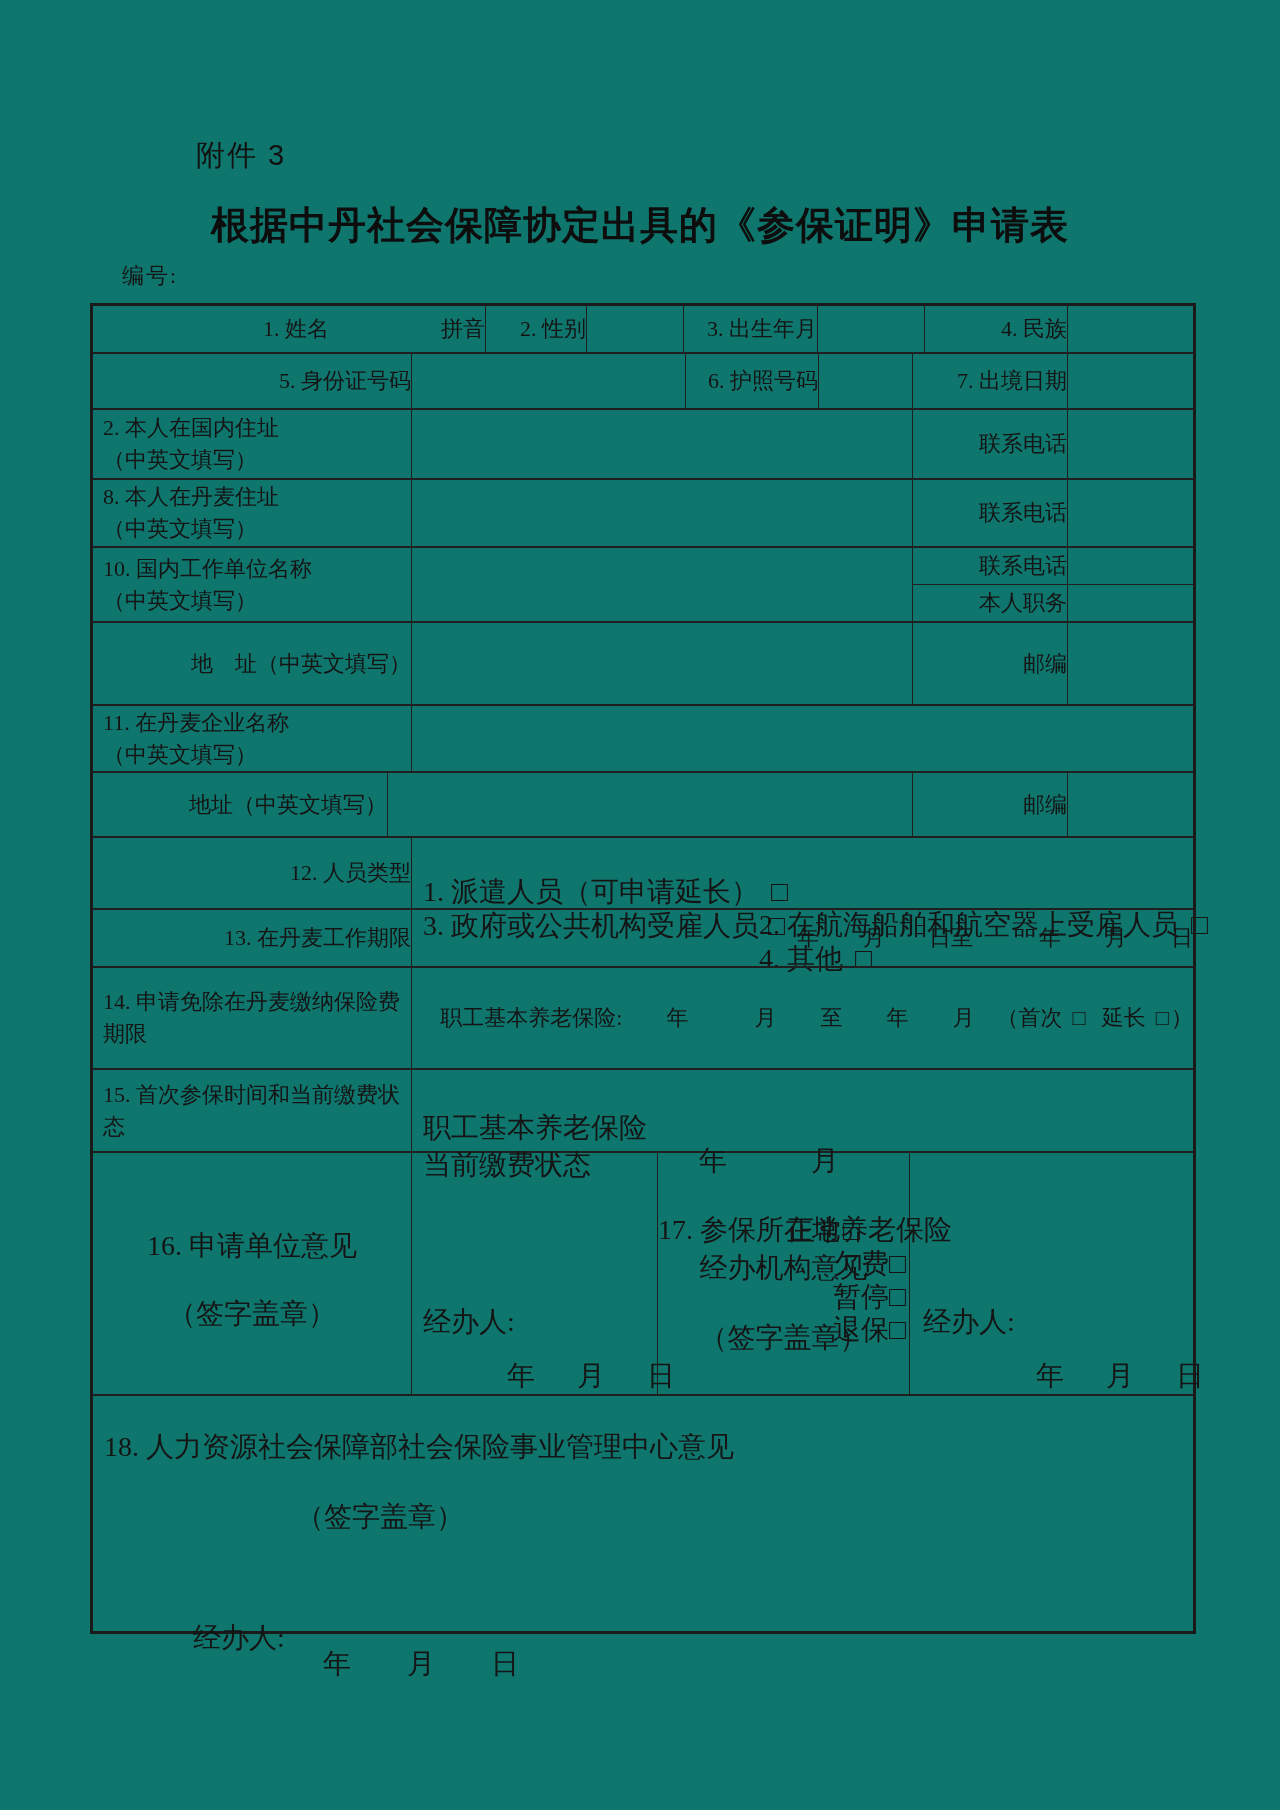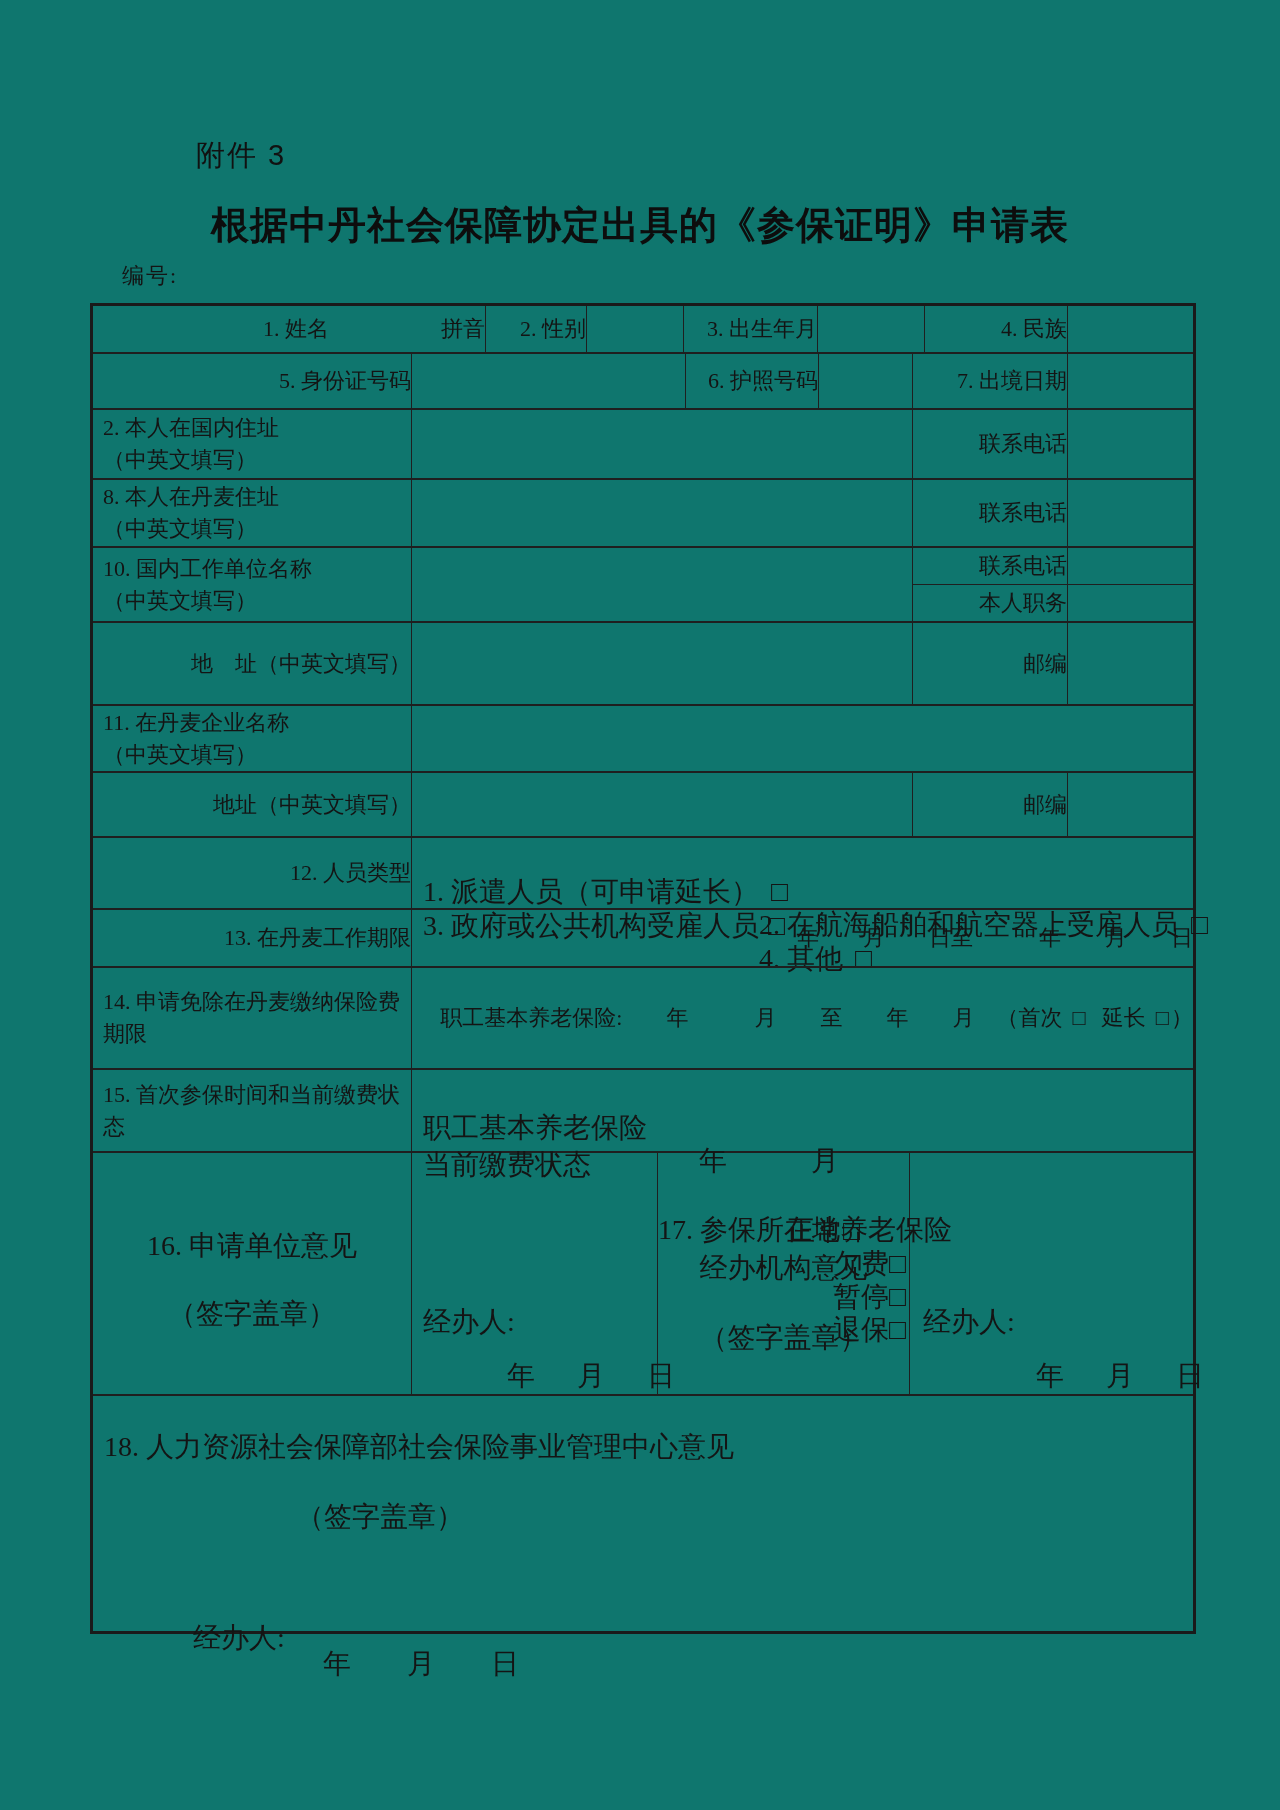--- a/index.html
+++ b/index.html
@@ -127,21 +127,21 @@
 
     <div class="r" style="top:400px;height:67px">
       <div class="c two" style="left:0;width:319px;padding-left:10px">
         <span>11. 在丹麦企业名称</span>
         <span>（中英文填写）</span>
       </div>
       <div class="c last" style="left:319px;width:781px"></div>
     </div>
 
     <div class="r" style="top:467px;height:65px">
-      <div class="c" style="left:0;width:319px;padding-left:10px">地址（中英文填写）</div>
+      <div class="c" style="left:0;width:295px;padding-left:10px">地址（中英文填写）</div>
       <div class="c" style="left:319px;width:501px"></div>
       <div class="c" style="left:820px;width:155px;padding-left:24px">邮编</div>
       <div class="c last" style="left:975px;width:125px"></div>
     </div>
 
     <div class="r" style="top:532px;height:72px">
       <div class="c" style="left:0;width:319px;padding-left:8px">12. 人员类型</div>
       <div class="c rel last" style="left:319px;width:781px">
         <div class="optline" style="top:4px">
           <span class="abs" style="left:11px"><span>1. 派遣人员（可申请延长）</span><span class="box" style="margin-left:12px">□</span></span>

